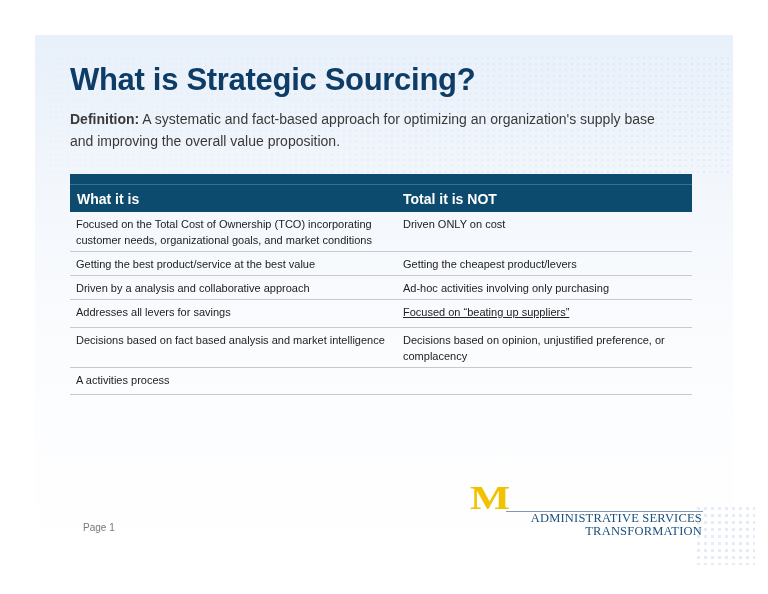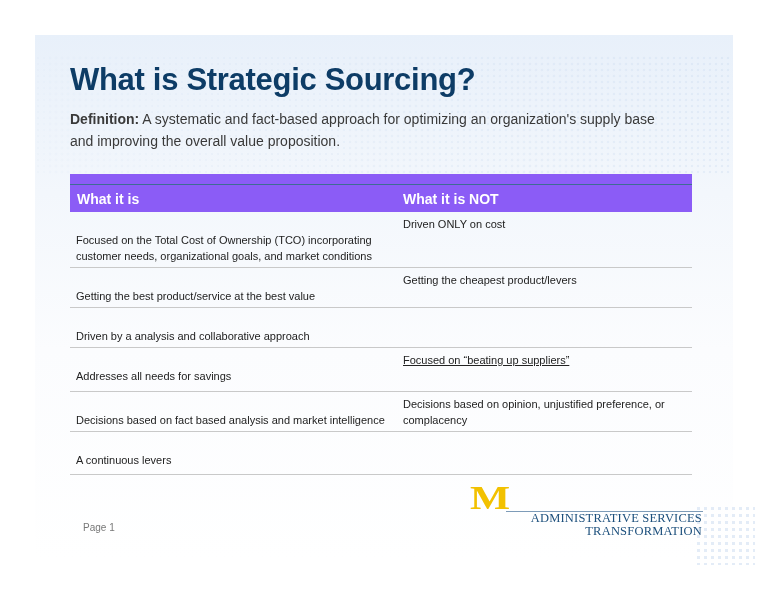--- a/index.html
+++ b/index.html
@@ -32,32 +32,32 @@
   }
   .definition {
     position: absolute; left: 70px; top: 108px; width: 610px;
     font-size: 14px; line-height: 22px; color: #3a3a3a;
   }
   .definition b { color: #3a3a3a; }
   .table {
     position: absolute; left: 70px; top: 174px; width: 622px;
   }
   .thead {
-    background: #8b5cf6; height: 38px; position: relative;
+    background: #0c4a6e; height: 38px; position: relative;
     border-top: 0;
   }
   .thead .topband { position: absolute; left: 0; top: 0; width: 100%; height: 10px; border-bottom: 1px solid #3d6d93; }
   .thead .th {
     position: absolute; top: 17px; font-size: 14px; font-weight: bold; color: #ffffff;
   }
   .row { display: flex; border-bottom: 1px solid #c9c9c9; }
   .cell {
     font-size: 11px; color: #222; line-height: 16px; padding: 4px 0 3px 6px; box-sizing: border-box;
   }
-  .c1 { width: 327px; margin-top: 16px; }
+  .c1 { width: 327px; }
   .c2 { width: 295px; }
   .page-num {
     position: absolute; left: 71px; top: 522px; font-size: 10px; color: #777; margin-left: 12px;
   }
   .logo { position: absolute; left: 470px; top: 482px; width: 240px; height: 55px; }
   .logo-m {
     position: absolute; left: 0; top: 1px; font-family: "Liberation Serif", serif; font-weight: bold;
     font-size: 34px; line-height: 30px; color: #f2c100; letter-spacing: -1px;
     transform: scaleX(1.25); transform-origin: left;
   }
@@ -85,43 +85,44 @@
 <div class="title">What is Strategic Sourcing?</div>
 
 <div class="definition">
   <b>Definition:</b><span> A systematic and fact-based approach for optimizing an organization's supply base and improving the overall value proposition.</span>
 </div>
 
 <div class="table">
   <div class="thead">
     <div class="topband"></div>
     <div class="th" style="left:7px;">What it is</div>
-    <div class="th" style="left:333px;">What it is NOT</div>
+    <div class="th" style="left:333px;">Total it is NOT</div>
   </div>
   <div class="row">
     <div class="cell c1">Focused on the Total Cost of Ownership (TCO) incorporating customer needs, organizational goals, and market conditions</div>
     <div class="cell c2">Driven ONLY on cost</div>
   </div>
   <div class="row">
     <div class="cell c1">Getting the best product/service at the best value</div>
     <div class="cell c2">Getting the cheapest product/levers</div>
   </div>
   <div class="row">
     <div class="cell c1">Driven by a analysis and collaborative approach</div>
+    <div class="cell c2">Ad-hoc activities involving only purchasing</div>
   </div>
   <div class="row">
-    <div class="cell c1" style="padding-bottom:7px;">Addresses all needs for savings</div>
+    <div class="cell c1" style="padding-bottom:7px;">Addresses all levers for savings</div>
     <div class="cell c2" style="padding-bottom:7px;text-decoration:underline;">Focused on “beating up suppliers”</div>
   </div>
   <div class="row">
     <div class="cell c1">Decisions based on fact based analysis and market intelligence</div>
     <div class="cell c2">Decisions based on opinion, unjustified preference, or complacency</div>
   </div>
   <div class="row">
-    <div class="cell c1" style="padding-bottom:6px;">A continuous levers</div>
+    <div class="cell c1" style="padding-bottom:6px;">A activities process</div>
   </div>
 </div>
 
 <div class="page-num">Page 1</div>
 
 <div class="logo">
   <div class="logo-m">M</div>
   <div class="logo-rule"></div>
   <div class="logo-sub logo-sub1">ADMINISTRATIVE SERVICES</div>
   <div class="logo-sub logo-sub2">TRANSFORMATION</div>

